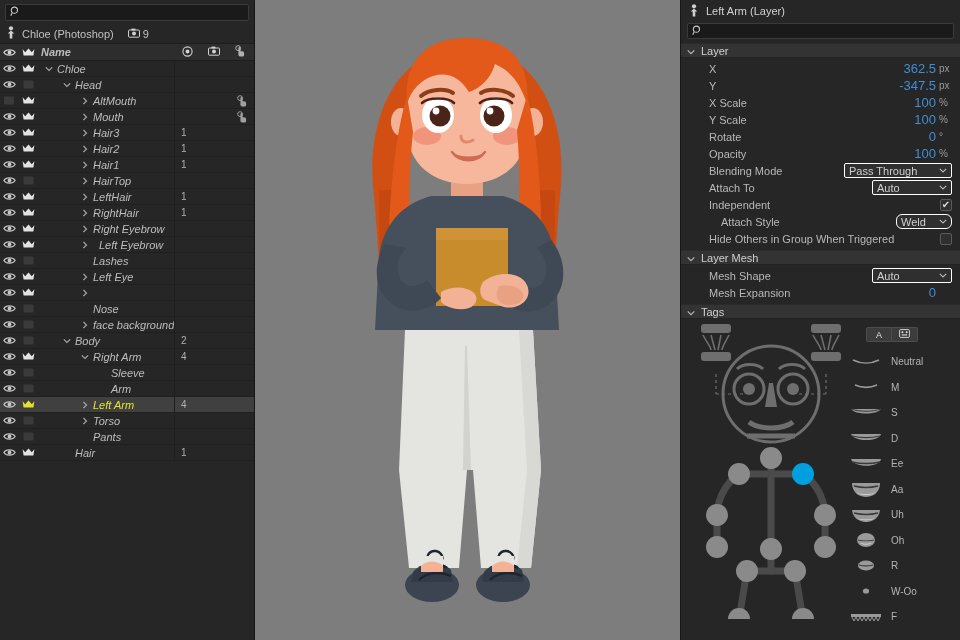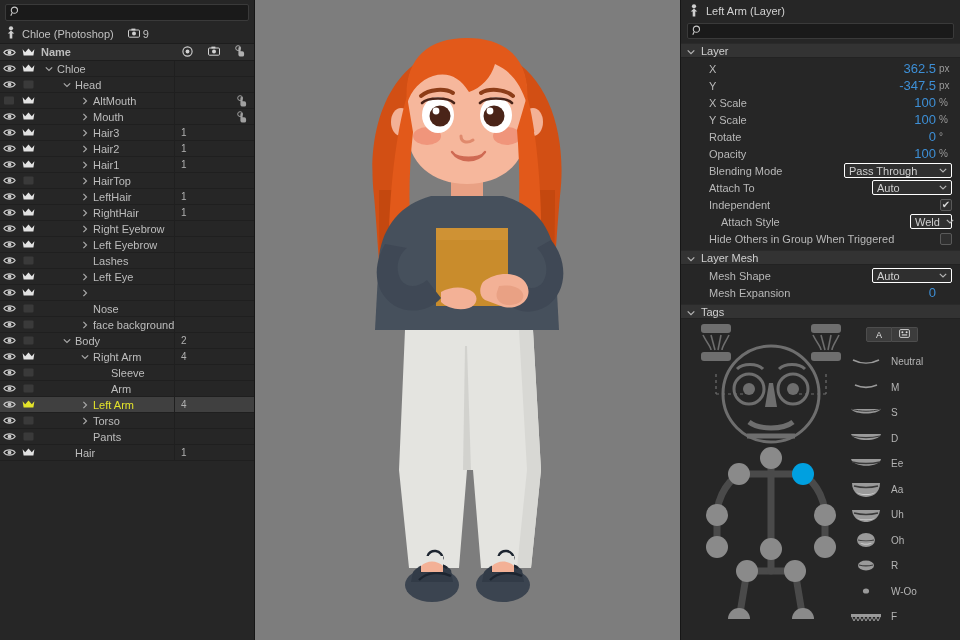--- a/index.html
+++ b/index.html
@@ -52,21 +52,21 @@
   .layer-list { flex: 1 1 auto; overflow: hidden; background: #262626; }
   .lrow {
     display: flex; align-items: center; height: 16px;
     border-bottom: 1px solid #1f1f1f; position: relative;
   }
   .lrow.selected { background: #404040; text-align: right; }
   .lrow.selected .lname { color: #e4e42a; }
   .col-eye { width: 19px; flex: 0 0 19px; display: flex; align-items: center; justify-content: center; }
   .col-crown { width: 19px; flex: 0 0 19px; display: flex; align-items: center; justify-content: center; }
   .col-name { flex: 1 1 auto; overflow: hidden; white-space: nowrap;
-              display: flex; align-items: center; height: 16px; }
+              display: flex; align-items: center; height: 16px; font-style: italic; }
   .col-num { width: 58px; flex: 0 0 58px; font-size: 10px; color: #b0b0b0;
              border-left: 1px solid #1f1f1f; height: 16px; display: flex;
              align-items: center; padding-left: 6px; }
   .col-trig { width: 22px; flex: 0 0 22px; display: flex; align-items: center; justify-content: center; }
   .lname { color: #bdbdbd; font-size: 11px; }
   .twisty { width: 11px; flex: 0 0 11px; display: inline-flex; align-items: center;
             justify-content: center; color: #9a9a9a; }
 
   .hdr-icons { width: 80px; flex: 0 0 80px; display: flex; align-items: center;
                justify-content: space-around; }
@@ -479,21 +479,21 @@
             <svg width="13" height="9" viewBox="0 0 13 9">
               <path d="M0.6 1.2 L3.2 4.2 L6.5 0.6 L9.8 4.2 L12.4 1.2 L11.4 7.6 L1.6 7.6 Z" fill="#e2e2e2"></path>
             </svg>
           </span>
           <span class="col-name">
             <span class="twisty" style="margin-left: 41px;">
               <svg width="6" height="8" viewBox="0 0 6 8">
                 <path d="M1.4 0.8 L4.5 4 L1.4 7.2" stroke="#a8a8a8" stroke-width="1.2" fill="none"></path>
               </svg>
             </span>
-            <span class="lname" style="margin-left: 3px;">Left Eyebrow</span>
+            <span class="lname" style="margin-left: 9px;">Left Eyebrow</span>
           </span>
           <span class="col-num"></span>
           <span class="col-trig"></span>
         </div>
         <div class="lrow">
           <span class="col-eye">
             <svg width="13" height="9" viewBox="0 0 13 9">
               <path d="M0.8 4.5 C3 1 10 1 12.2 4.5 C10 8 3 8 0.8 4.5 Z" fill="none" stroke="#c6c6c6" stroke-width="1.1"></path>
               <circle cx="6.5" cy="4.5" r="1.9" fill="#c6c6c6"></circle>
             </svg>
@@ -939,21 +939,21 @@
                 <path d="M0.8 0.8 L4 4 L7.2 0.8" stroke="#b4b4b4" stroke-width="1.2" fill="none"></path>
               </svg></span>
           </div>
         </div>
         <div class="prow">
           <span class="plabel">Independent</span>
           <span class="cbx checked"></span>
         </div>
         <div class="prow">
           <span class="plabel ind2">Attach Style</span>
-          <div class="sel" style="width: 42px;">
+          <div class="sel" style="width: 56px; border-radius: 6px;">
             <span>Weld</span>
             <span class="cv"><svg width="8" height="5" viewBox="0 0 8 5">
                 <path d="M0.8 0.8 L4 4 L7.2 0.8" stroke="#b4b4b4" stroke-width="1.2" fill="none"></path>
               </svg></span>
           </div>
         </div>
         <div class="prow">
           <span class="plabel">Hide Others in Group When Triggered</span>
           <span class="cbx"></span>
         </div>

